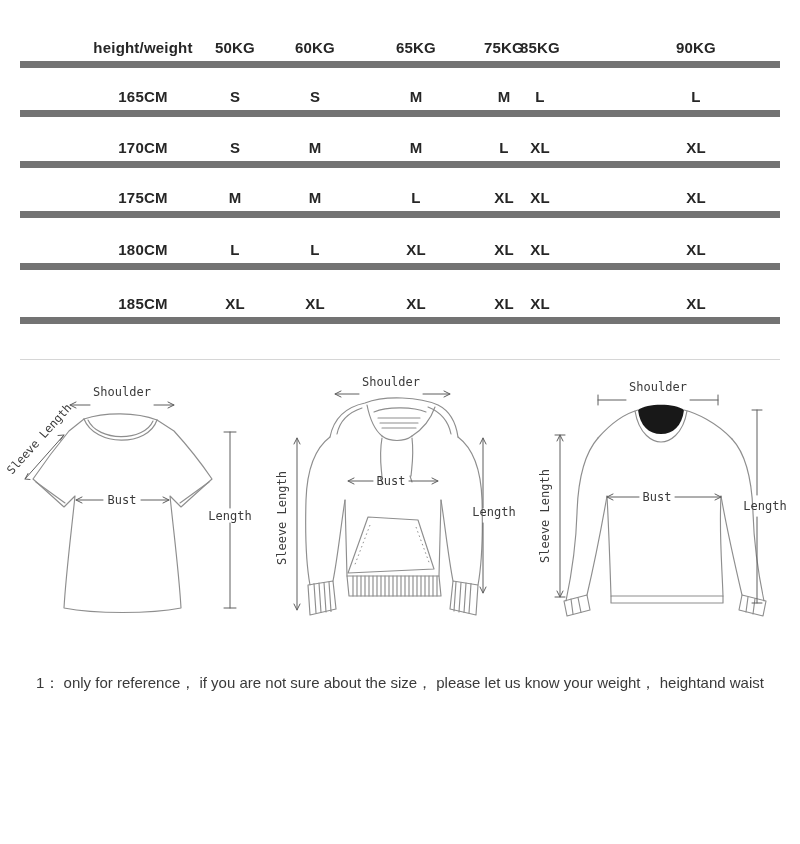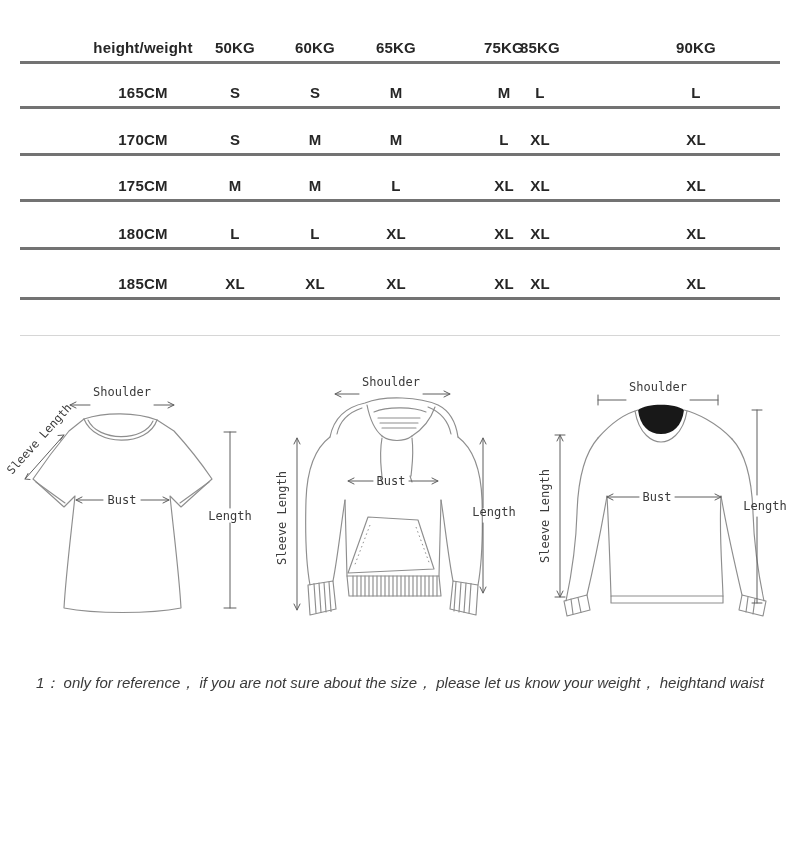--- a/index.html
+++ b/index.html
@@ -5,50 +5,50 @@
 <style>
   html,body{margin:0;padding:0;}
   body{
     width:800px;height:844px;position:relative;background:#ffffff;
     font-family:"Liberation Sans",sans-serif;overflow:hidden;
   }
   .page{position:absolute;inset:0;}
 
   
   .size-table{position:absolute;left:20px;top:30px;width:760px;}
-  .t-row{position:relative;border-bottom:3px solid #737373;}
+  .t-row{position:relative;border-bottom:7px solid #737373;}
   .t-row.hdr{height:31px;}
   .t-row.r0{height:42px;text-align:center;}
   .t-row.r1{height:44px;}
   .t-row.r2{height:43px;}
   .t-row.r3{height:45px;}
   .t-row.r4{height:47px;}
   .t-spacer{height:35px;border-bottom:1px solid #d6d6d6;}
   .cell{
     position:absolute;bottom:5px;transform:translateX(-50%);
     font-size:15px;font-weight:700;color:#262626;white-space:nowrap;letter-spacing:.2px;
   }
-  .c0{left:123px}.c1{left:215px}.c2{left:295px}.c3{left:376px}
+  .c0{left:123px}.c1{left:215px}.c2{left:295px}.c3{left:396px}
   .c4{left:484px}.c5{left:520px}.c6{left:676px}
 
   
   .diagram{position:absolute;}
   #d-tshirt{left:0;top:365px;}
   #d-hoodie{left:270px;top:365px;}
   #d-sweat{left:535px;top:365px;}
   .sketch{stroke:#8e8e8e;stroke-width:1.15;fill:none;stroke-linecap:round;stroke-linejoin:round;}
   .anno{stroke:#5f5f5f;stroke-width:1;fill:none;stroke-linecap:round;}
   .stitch{stroke:#8e8e8e;stroke-width:1;fill:none;stroke-dasharray:1.5 3;}
   .dlabel{font-family:"DejaVu Sans Mono",monospace;font-size:12px;fill:#3b3b3b;}
   .dlabel.small{font-size:11.5px;}
 
   
   .note{
     position:absolute;left:0;width:800px;margin:0;text-align:center;
-    font-size:15px;color:#3a3a3a;line-height:22px;font-style:italic;
+    font-size:15px;color:#3a3a3a;line-height:22px;
   }
   .n1{top:672px}.n2{top:707px}.n3{top:742px}.n4{top:776px}
 </style>
 </head>
 <body>
 
 <div class="page">
 
   <div class="size-table">
     <div class="t-row hdr">

